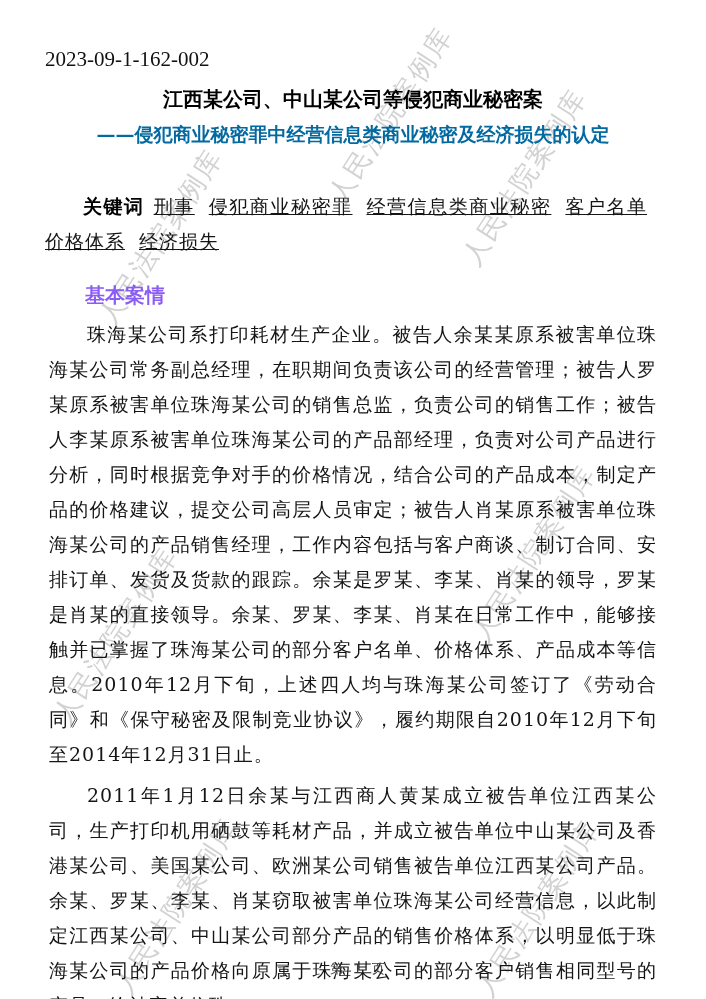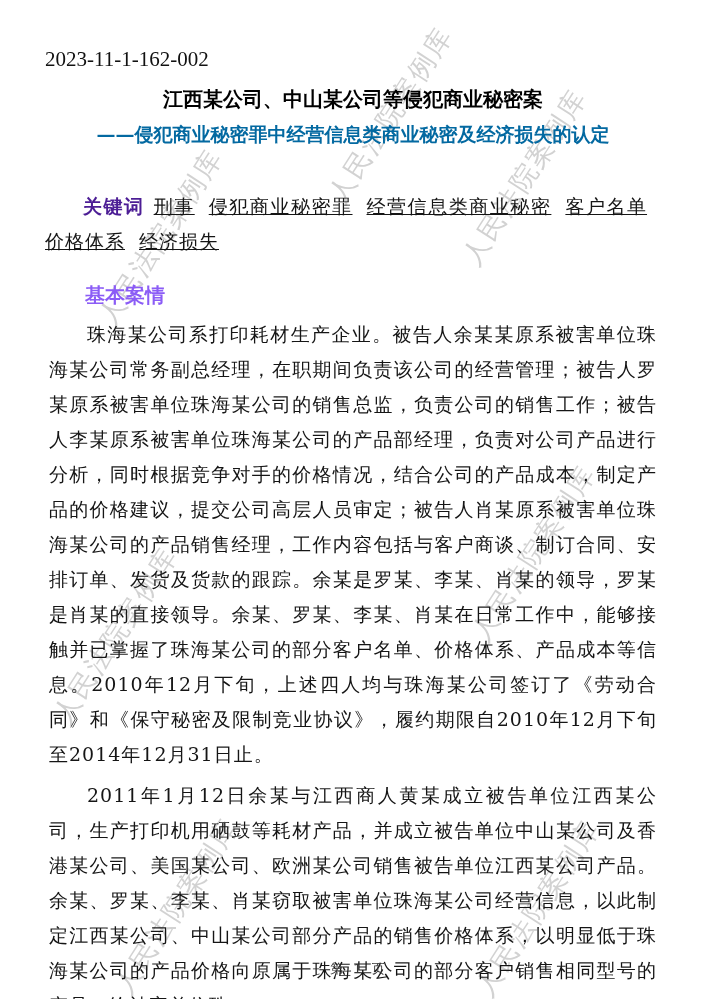--- a/index.html
+++ b/index.html
@@ -73,21 +73,21 @@
     color: #151515;
   }
   .keywords {
     margin-top: 41px;
     text-indent: 2em;
     text-align: justify;
   }
   .kw-label {
     font-family: "DejaVu Sans", sans-serif;
     font-weight: 700;
-    color: #4c1d95;
+    color: #000000;
     margin-right: 9px;
   }
   .kw {
     margin-right: 14px;
     text-decoration: underline;
   }
   .section-heading {
     font-family: "DejaVu Sans", sans-serif;
     font-weight: 700;
     font-size: 20px;
@@ -126,21 +126,21 @@
   <div class="wm wm-a">人民法院案例库</div>
   <div class="wm wm-b">人民法院案例库</div>
   <div class="wm wm-c">人民法院案例库</div>
   <div class="wm wm-d">人民法院案例库</div>
   <div class="wm wm-e">人民法院案例库</div>
   <div class="wm wm-f">人民法院案例库</div>
   <div class="wm wm-g">人民法院案例库</div>
 
   <div class="content">
 
-    <div class="doc-number">2023-11-1-162-002</div>
+    <div class="doc-number">2023-09-1-162-002</div>
 
     <div class="title">江西某公司、中山某公司等侵犯商业秘密案</div>
 
     <div class="subtitle">——侵犯商业秘密罪中经营信息类商业秘密及经济损失的认定</div>
 
     <p class="bodytext keywords">
       <span class="kw-label">关键词</span><span class="kw">刑事</span><span class="kw">侵犯商业秘密罪</span><span class="kw">经营信息类商业秘密</span><span class="kw">客户名单</span><span class="kw">价格体系</span><span class="kw">经济损失</span>
     </p>
 
     <h3 class="section-heading">基本案情</h3>

